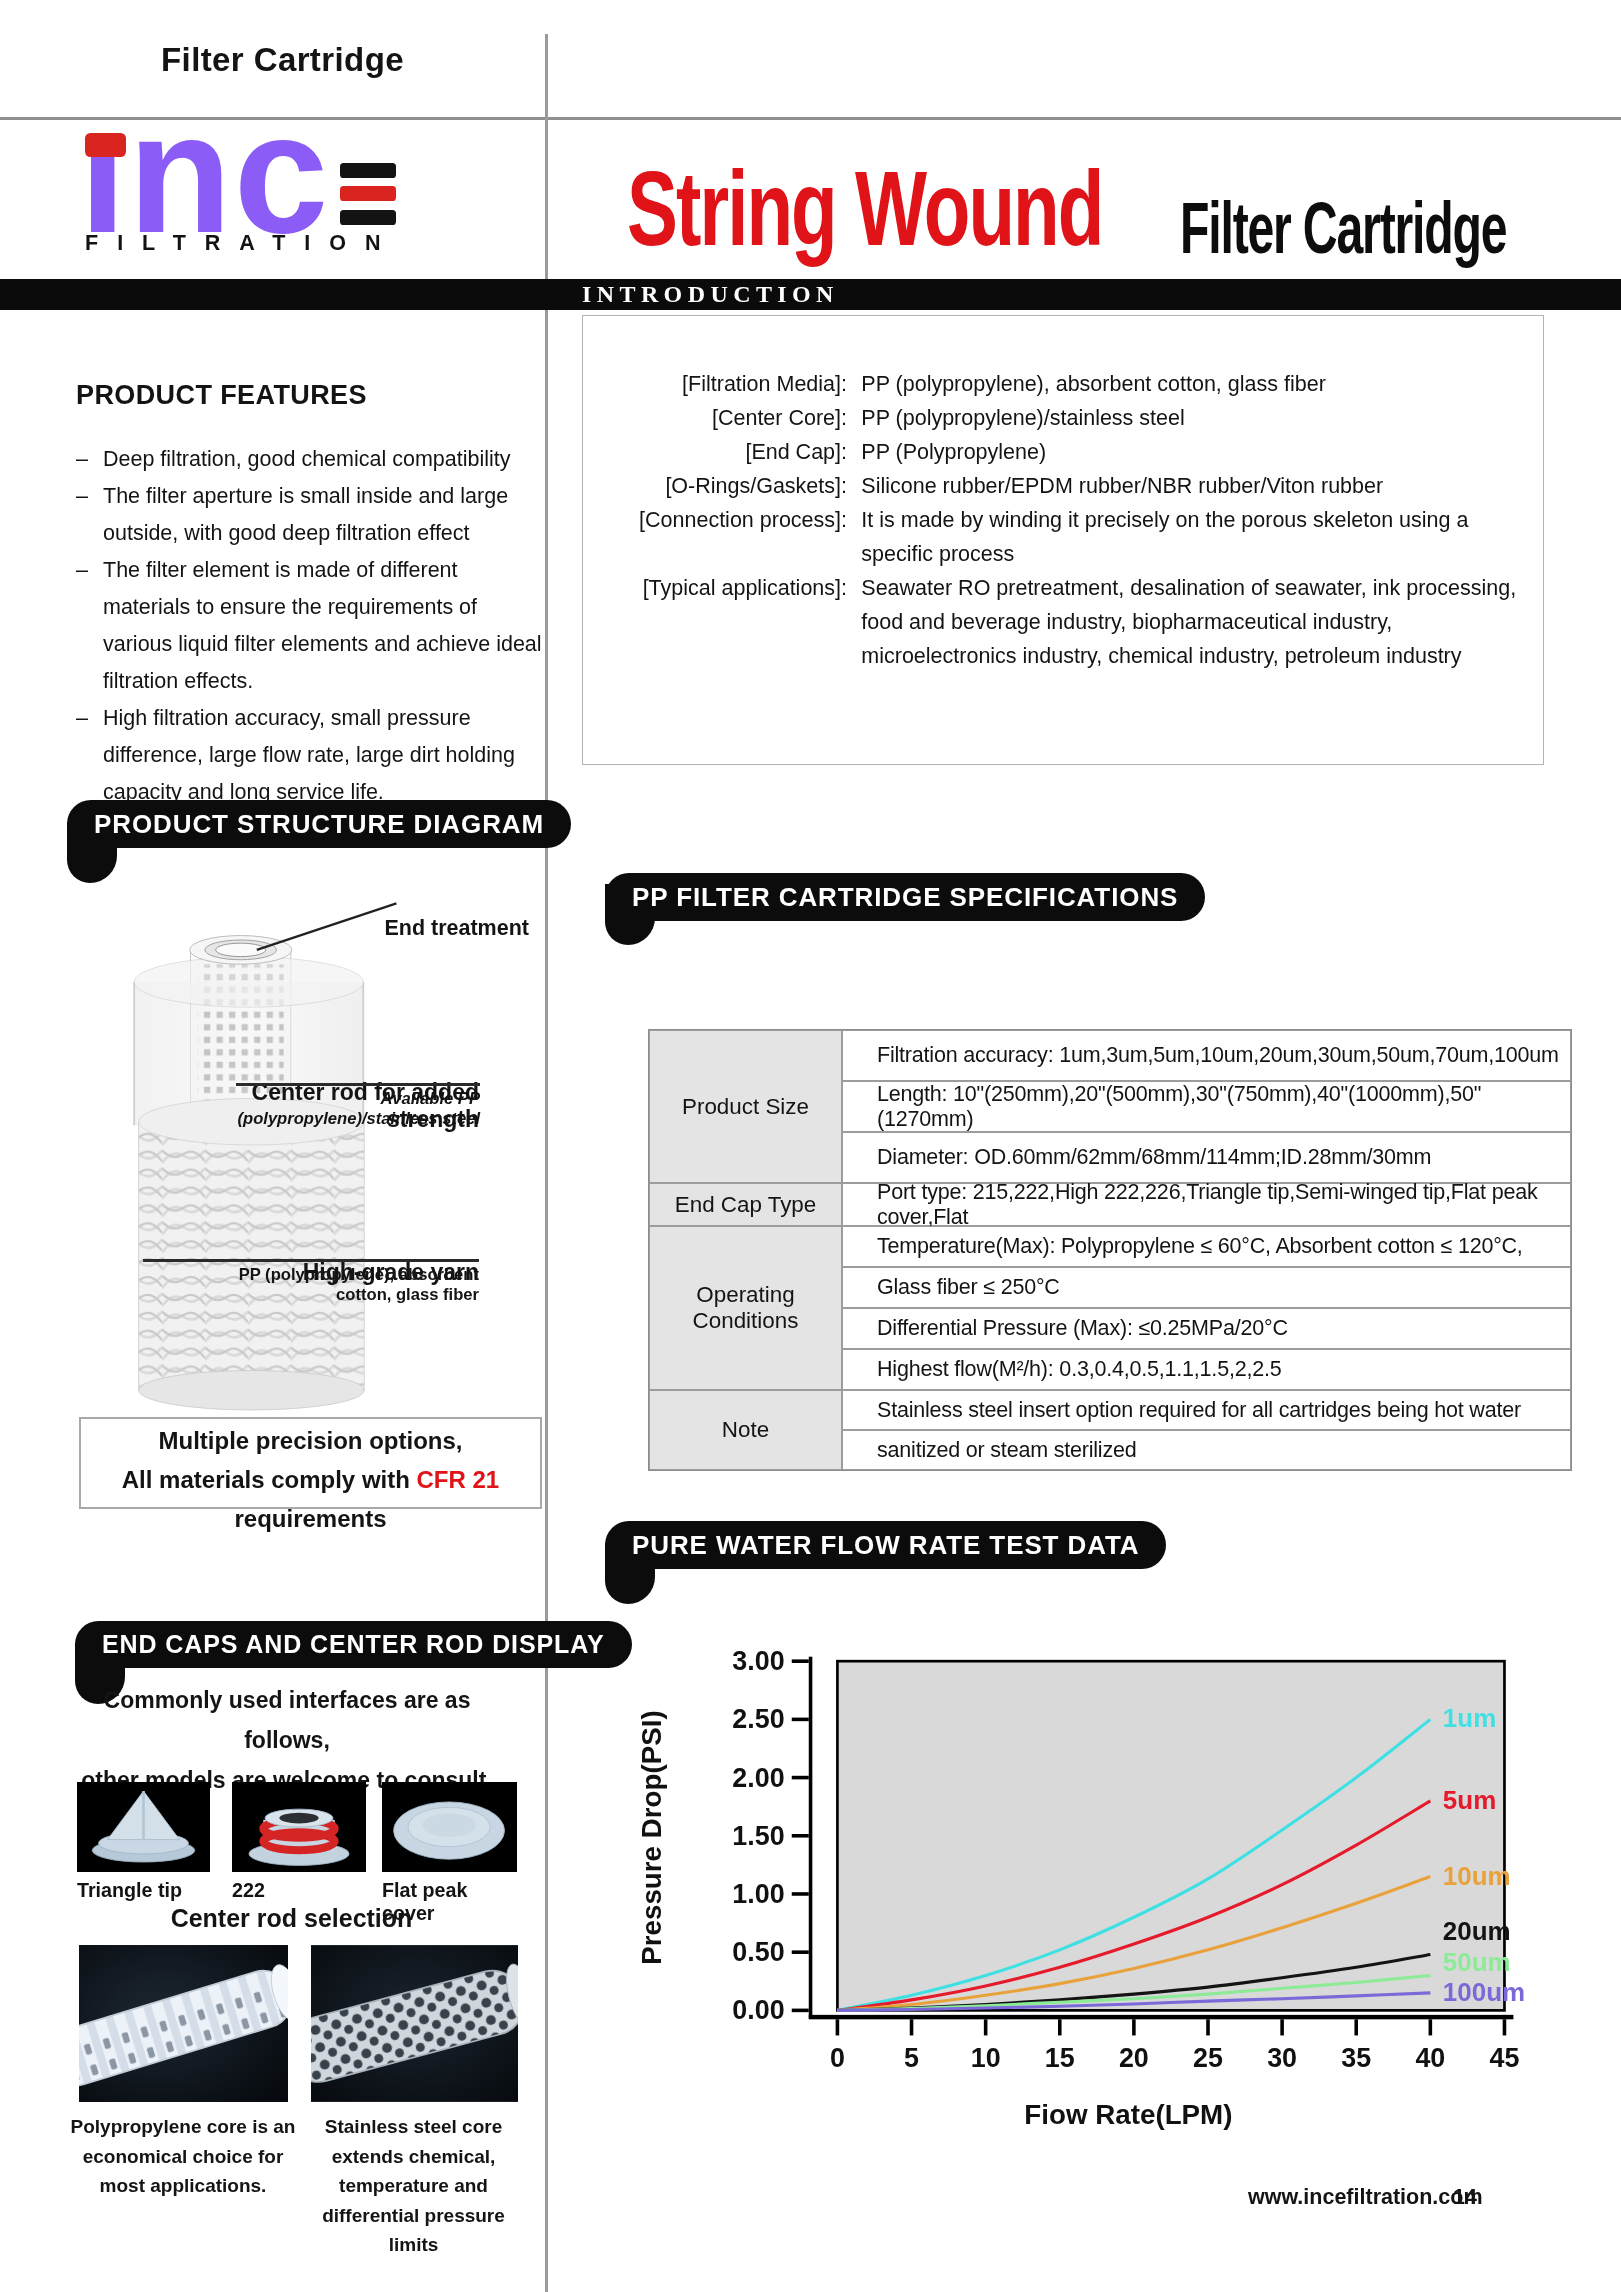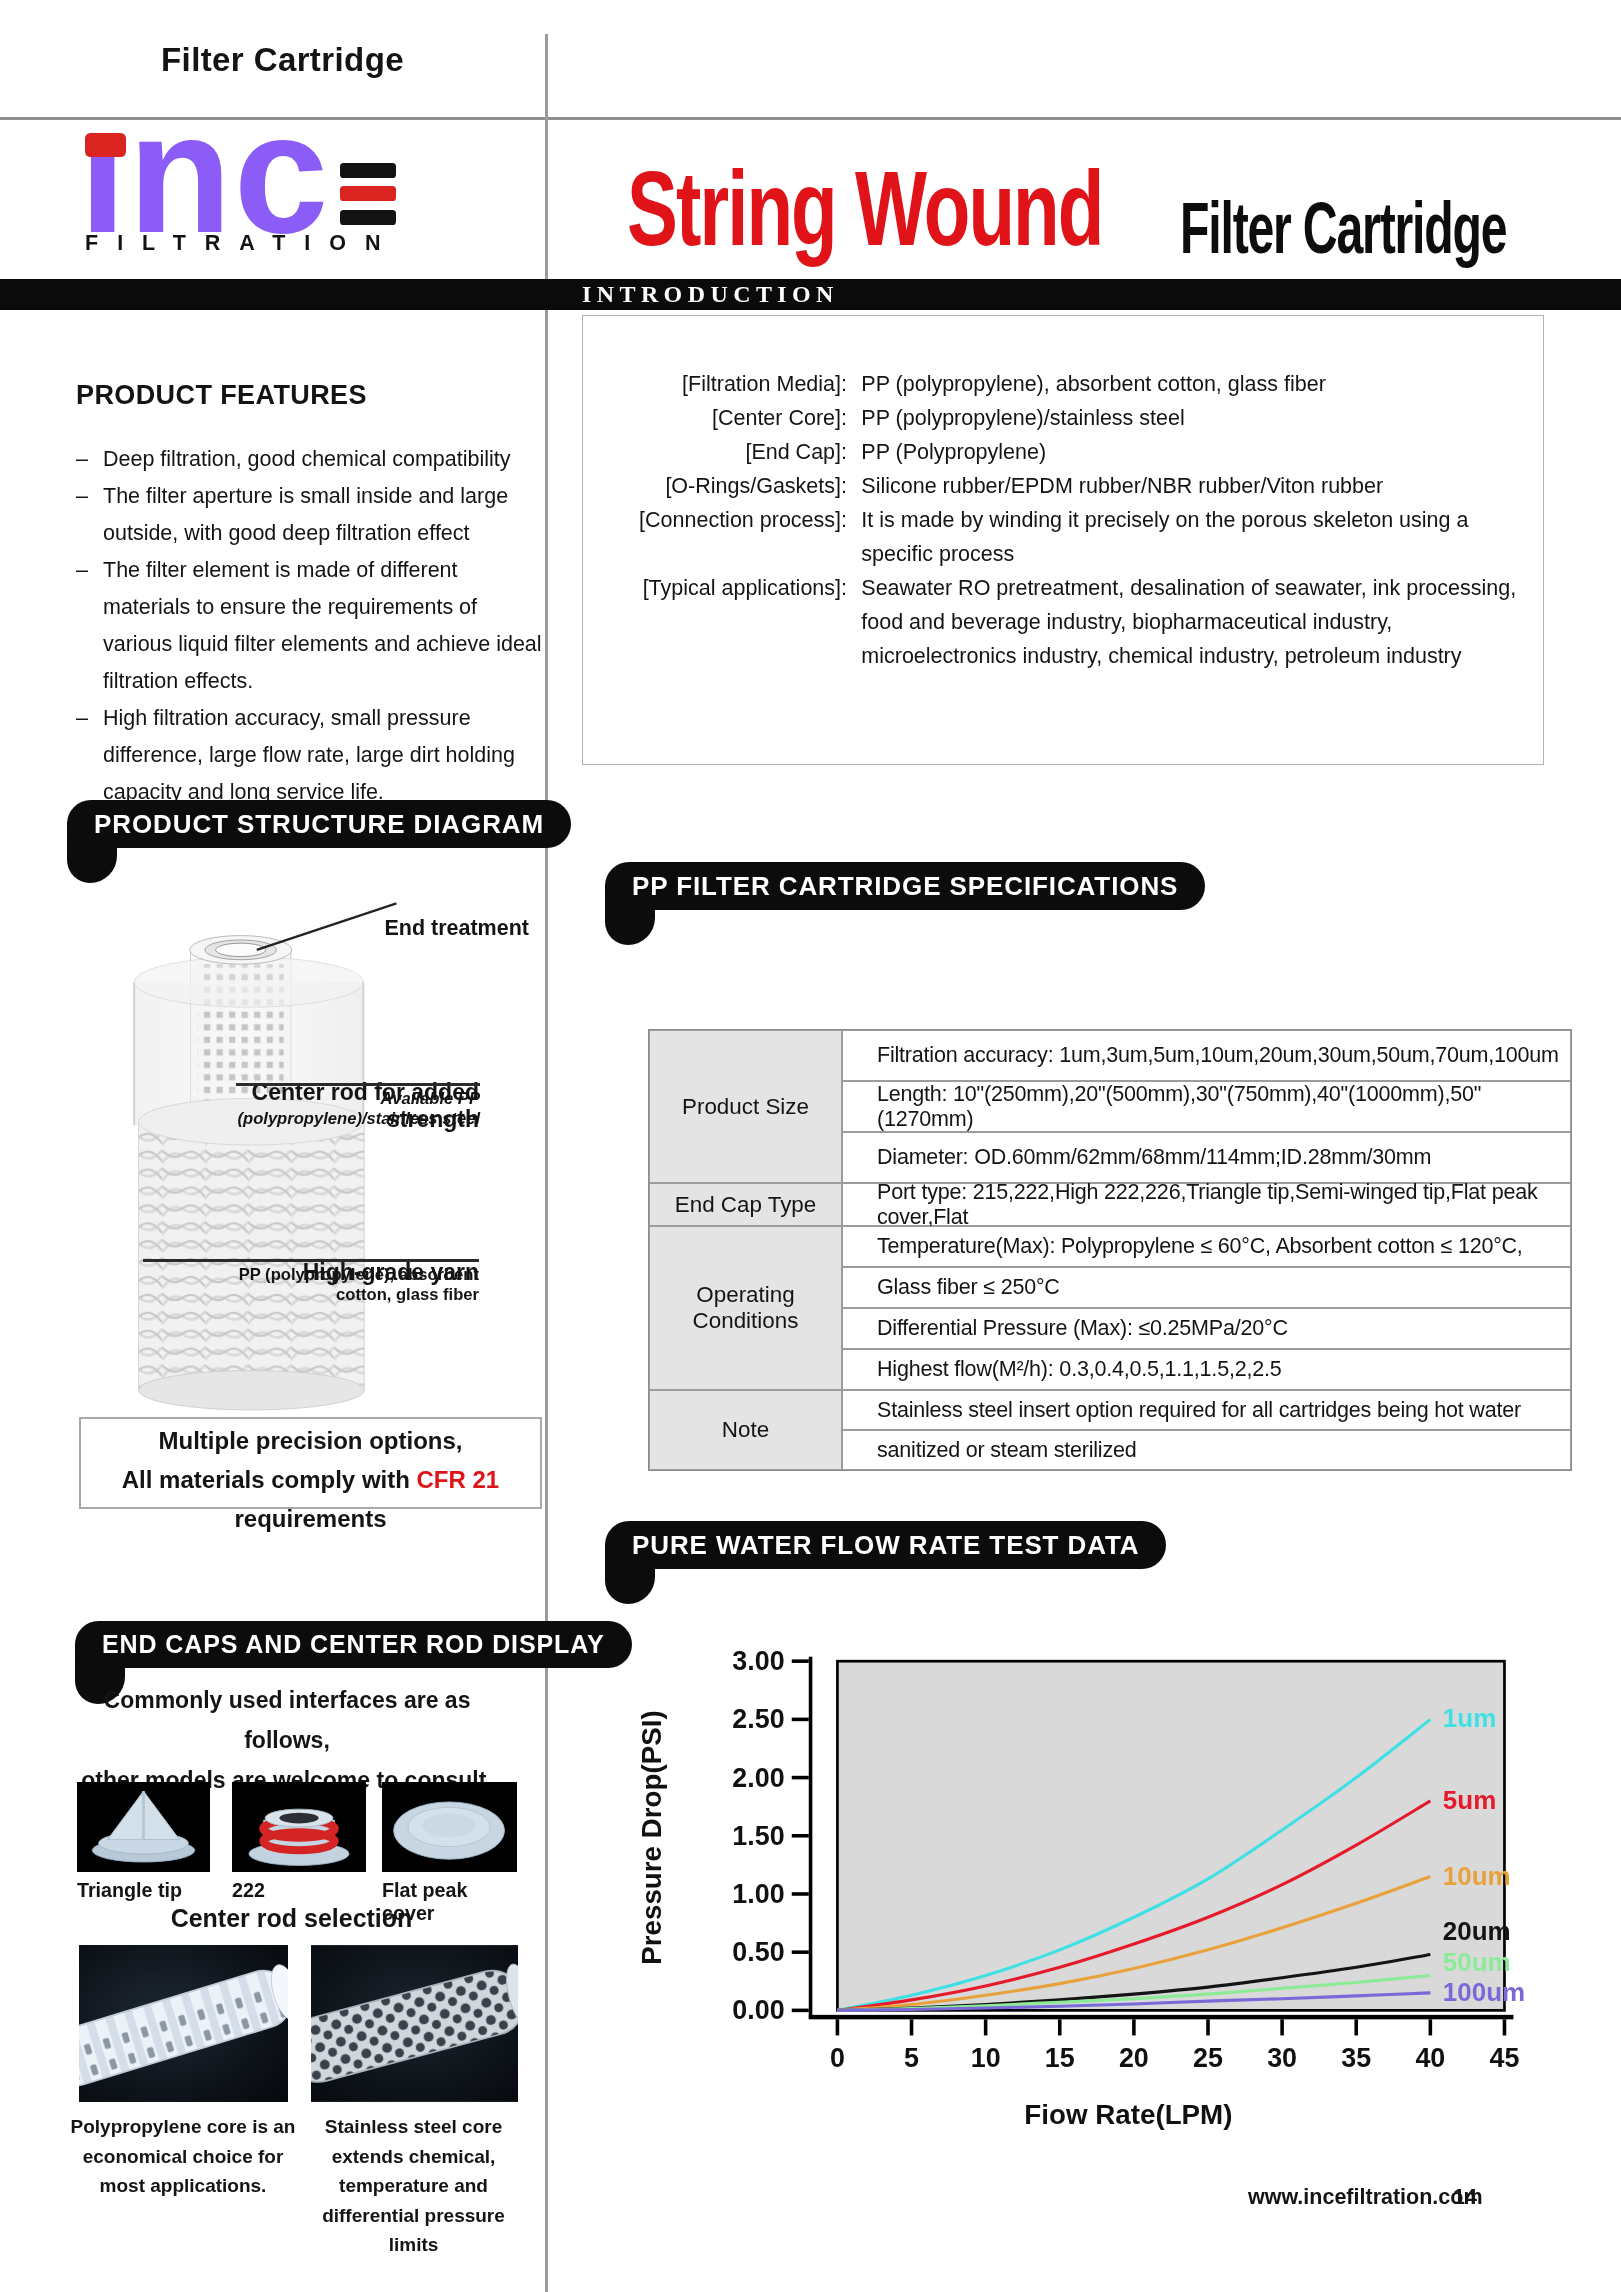--- a/index.html
+++ b/index.html
@@ -36,21 +36,21 @@
   .feat-item{position:relative;padding-left:27px;}
   .feat-marker{position:absolute;left:0;}
   
   .banner{position:absolute;height:107px;}
   .banner .tail{position:absolute;left:0;top:21.5px;width:50px;height:61px;background:#0c0c0c;
       border-radius:0 0 27px 23px;}
   .banner .pill{position:absolute;left:0;top:0;height:48px;background:#0c0c0c;border-radius:24px;
       color:#fff;font-weight:bold;font-size:26px;letter-spacing:0.9px;display:flex;align-items:center;
       padding:0 27px;box-sizing:border-box;white-space:nowrap;}
   #banner-structure{left:67px;top:800px;}  #banner-structure .pill{min-width:493px;}
-  #banner-specs{left:605px;top:862px;}     #banner-specs .pill{min-width:530px;}
+  #banner-specs{left:605px;top:862px;}     #banner-specs .pill{min-width:530px;margin-top:11px;}
   #banner-flow{left:605px;top:1521px;}     #banner-flow .pill{min-width:530px;}
   #banner-endcaps{left:75px;top:1621px;}   #banner-endcaps .pill{min-width:428px;height:47px;font-size:25px;}
   
   #cartridge-svg{left:76px;top:896px;}
   .callout-title{position:absolute;font-weight:bold;text-align:right;margin-top:28px;}
   #co-end{left:296px;top:888px;width:233px;font-size:21.5px;}
   #co-rod{left:206px;top:1051px;width:273px;font-size:23px;}
   #co-rod-rule{left:236px;top:1083px;width:244px;height:2.7px;background:#2a2a2a;}
   #co-rod-sub{left:193px;top:1089px;width:287px;font-size:16.6px;font-weight:bold;text-align:right;font-style:italic;}
   #co-yarn{left:206px;top:1231px;width:273px;font-size:23px;}

